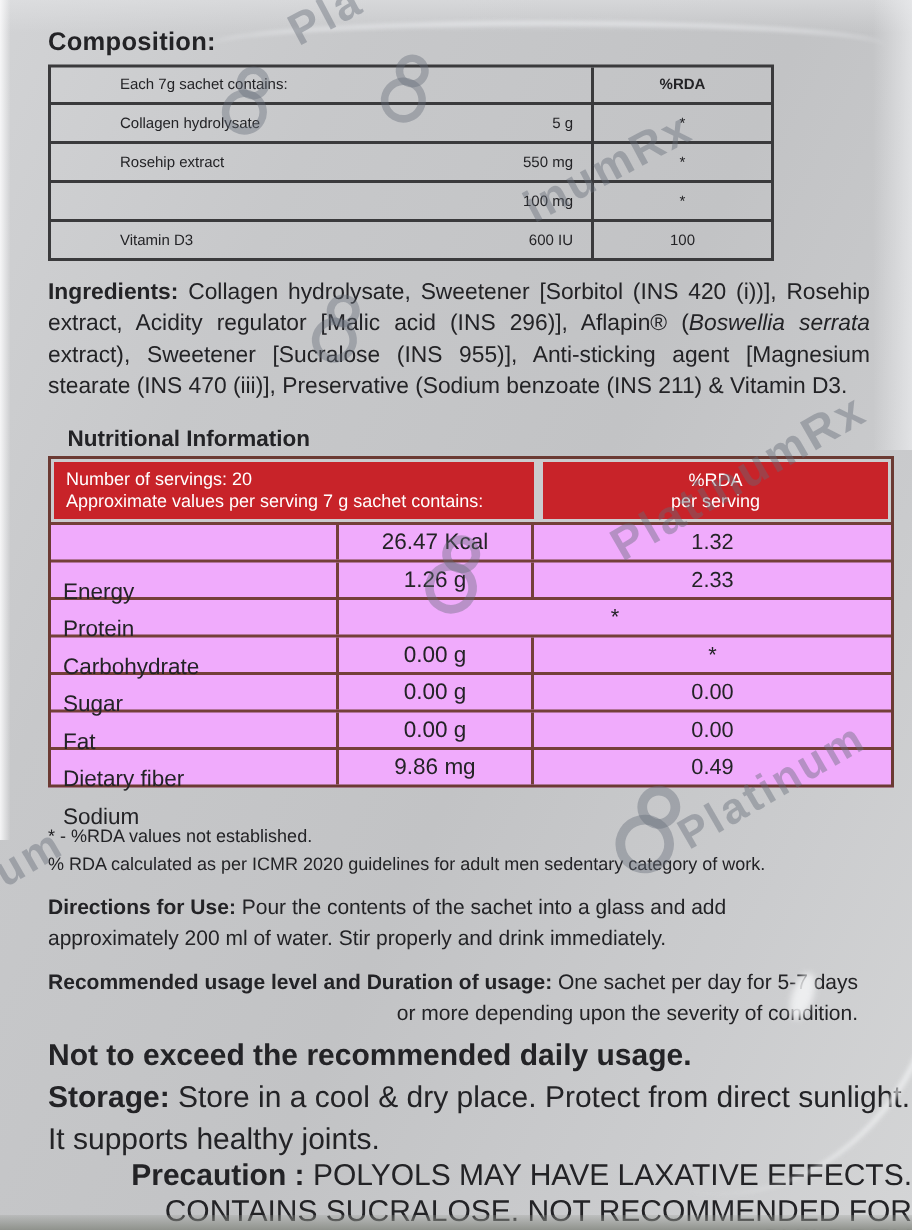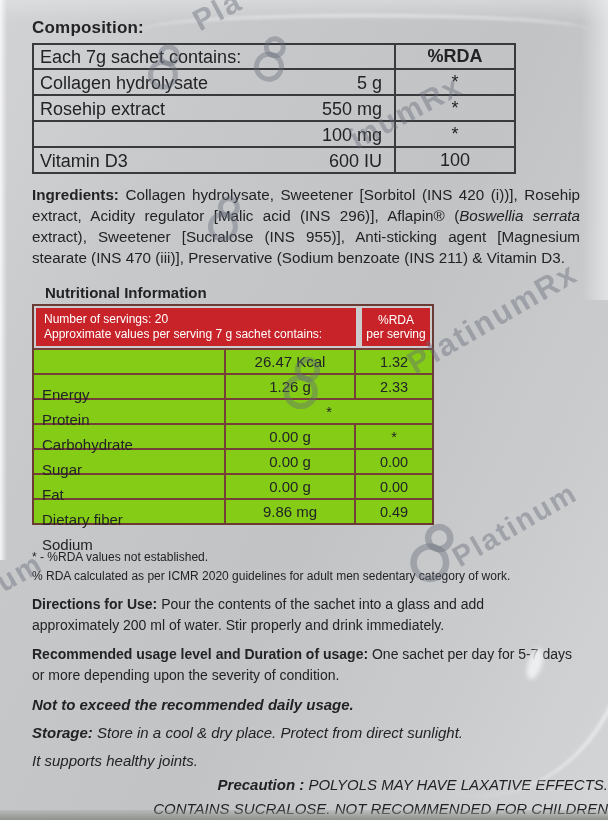--- a/index.html
+++ b/index.html
@@ -6,45 +6,45 @@
   body{
     width:608px;height:820px;overflow:hidden;position:relative;
     background:linear-gradient(115deg,#d2d3d5 0%,#c7c8ca 25%,#c2c3c5 55%,#cbccce 80%,#d4d5d6 100%);
     font-family:"Liberation Sans",sans-serif;color:#232326;
     -webkit-font-smoothing:antialiased;
   }
   .content{position:absolute;inset:0;padding:18px 0 0 32px;z-index:1;}
   .h-comp{font-size:17px;font-weight:bold;margin:0 0 5px 0;letter-spacing:.2px;}
   
   .ctable{width:484px;border:2px solid #3a3a3c;box-sizing:border-box;}
-  .crow{display:flex;border-top:2px solid #3a3a3c;height:24px;align-items:flex-end;font-size:18px;}
+  .crow{display:flex;border-top:2px solid #3a3a3c;height:24px;align-items:center;font-size:10px;padding-left:40px;}
   .crow.first{border-top:none;height:23px;}
   .cleft{flex:1;display:flex;align-items:center;padding-left:6px;min-width:0;}
   .camount{margin-left:auto;padding-right:12px;}
   .crda{width:118px;border-left:2px solid #3a3a3c;align-self:stretch;display:flex;align-items:center;justify-content:center;}
   
   .ing{width:548px;margin-top:10px;font-size:15.2px;line-height:21px;text-align:justify;}
   .flav{margin-top:4px;font-size:15px;}
   .nhead{margin-top:16px;margin-left:13px;font-size:15px;font-weight:bold;}
   
-  .ntable{margin-top:3px;width:402px;border:2px solid #6b3a33;background:#84cc16;box-sizing:border-box;}
+  .ntable{margin-top:3px;width:564px;border:2px solid #6b3a33;background:#f0abfc;box-sizing:border-box;}
   .nheader{display:flex;background:#cbccce;}
   .nh-left{width:312px;background:#c82329;color:#fff;padding:4px 0 4px 8px;font-size:12px;line-height:15px;margin:2px 3px 2px 2px;}
   .nh-right{flex:1;background:#c82329;color:#fff;margin:2px 2px 2px 3px;font-size:12px;line-height:14px;display:flex;flex-direction:column;justify-content:center;align-items:center;text-align:center;}
   .nrow{display:flex;height:23px;border-top:2px solid #744039;align-items:stretch;font-size:15px;}
   .nname{width:182px;padding-left:8px;display:flex;align-items:center;margin-top:44px;}
   .nval{width:128px;border-left:2px solid #744039;display:flex;align-items:center;justify-content:center;}
   .nrda{flex:1;border-left:2px solid #744039;display:flex;align-items:center;justify-content:center;font-size:14.5px;}
   
   .fnotes{margin-top:23px;font-size:12px;line-height:19px;width:576px;}
   .para{margin:8px 0 0 0;font-size:14px;line-height:21px;}
   .para .b{font-weight:bold;}
   .w-dir{width:505px;}
-  .w-use{width:540px;}
-  .single{margin-top:9px;font-size:15px;line-height:19px;font-style:italic;}
+  .w-use{width:540px;text-align:right;}
+  .single{margin-top:9px;font-size:20px;line-height:19px;}
   .tight{margin-top:5px;text-align:right;}
   .vtight{margin-top:3px;}
   .bold{font-weight:bold;}
   
   .wm{position:absolute;z-index:3;font-weight:600;color:rgba(100,108,120,.42);letter-spacing:2px;pointer-events:none;white-space:nowrap;}
   .wm1{left:192px;top:-6px;font-size:30px;transform:rotate(-28deg);}
   .wm2{left:352px;top:124px;font-size:30px;transform:rotate(-28deg);transform-origin:left center;}
   .wm3{left:410px;top:348px;font-size:31px;transform:rotate(-30deg);transform-origin:left center;}
   .wm4{left:455px;top:543px;font-size:29px;transform:rotate(-30deg);transform-origin:left center;}
   .wm5{left:-18px;top:578px;font-size:29px;transform:rotate(-30deg);transform-origin:left center;}

